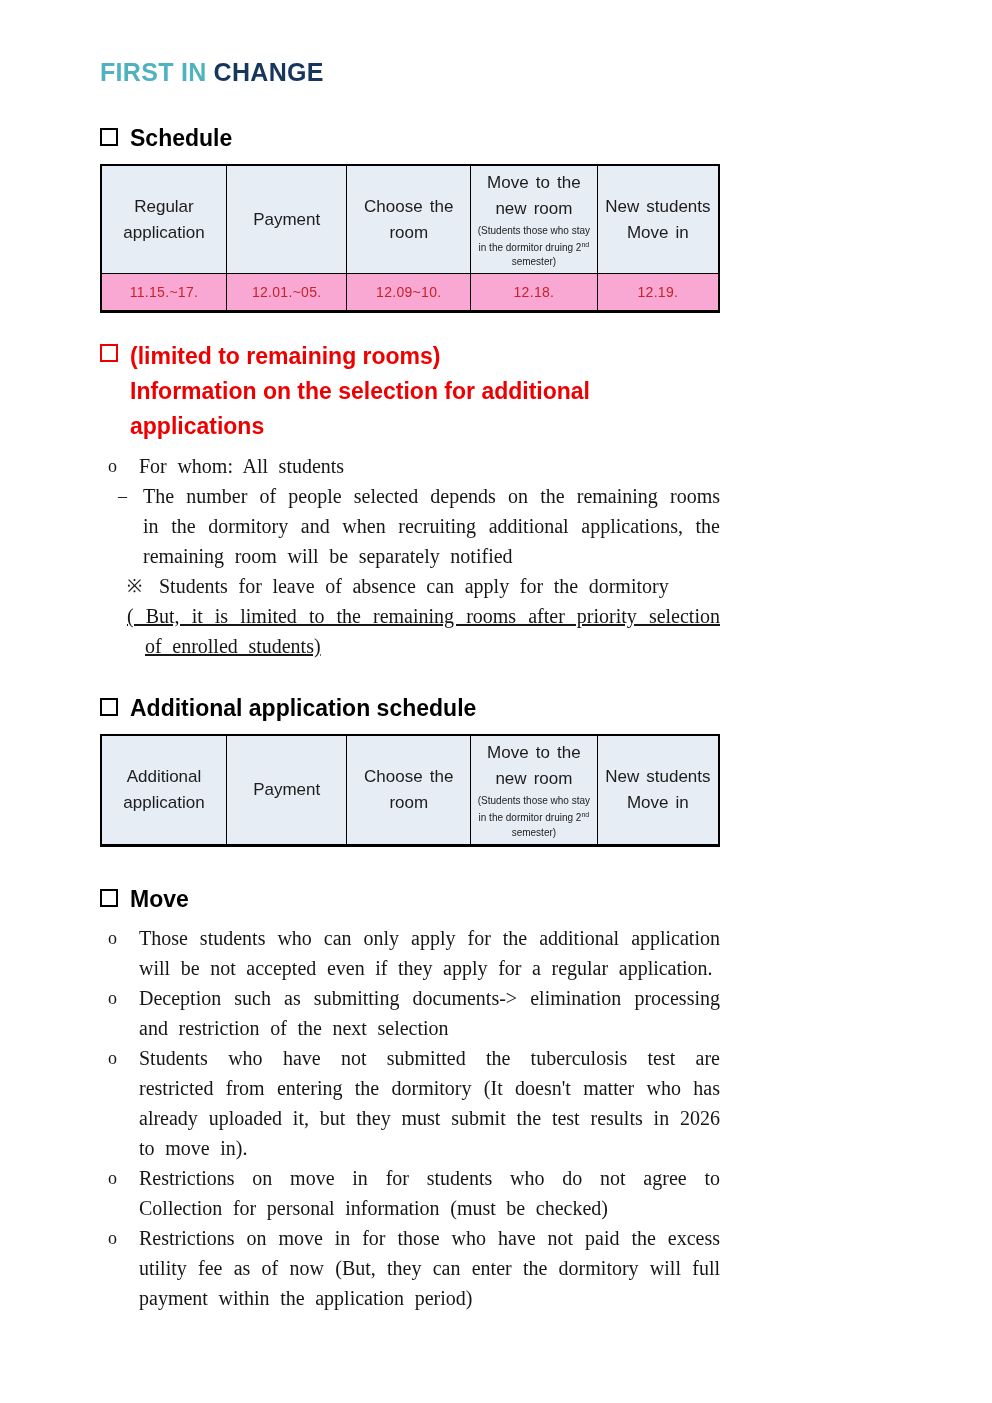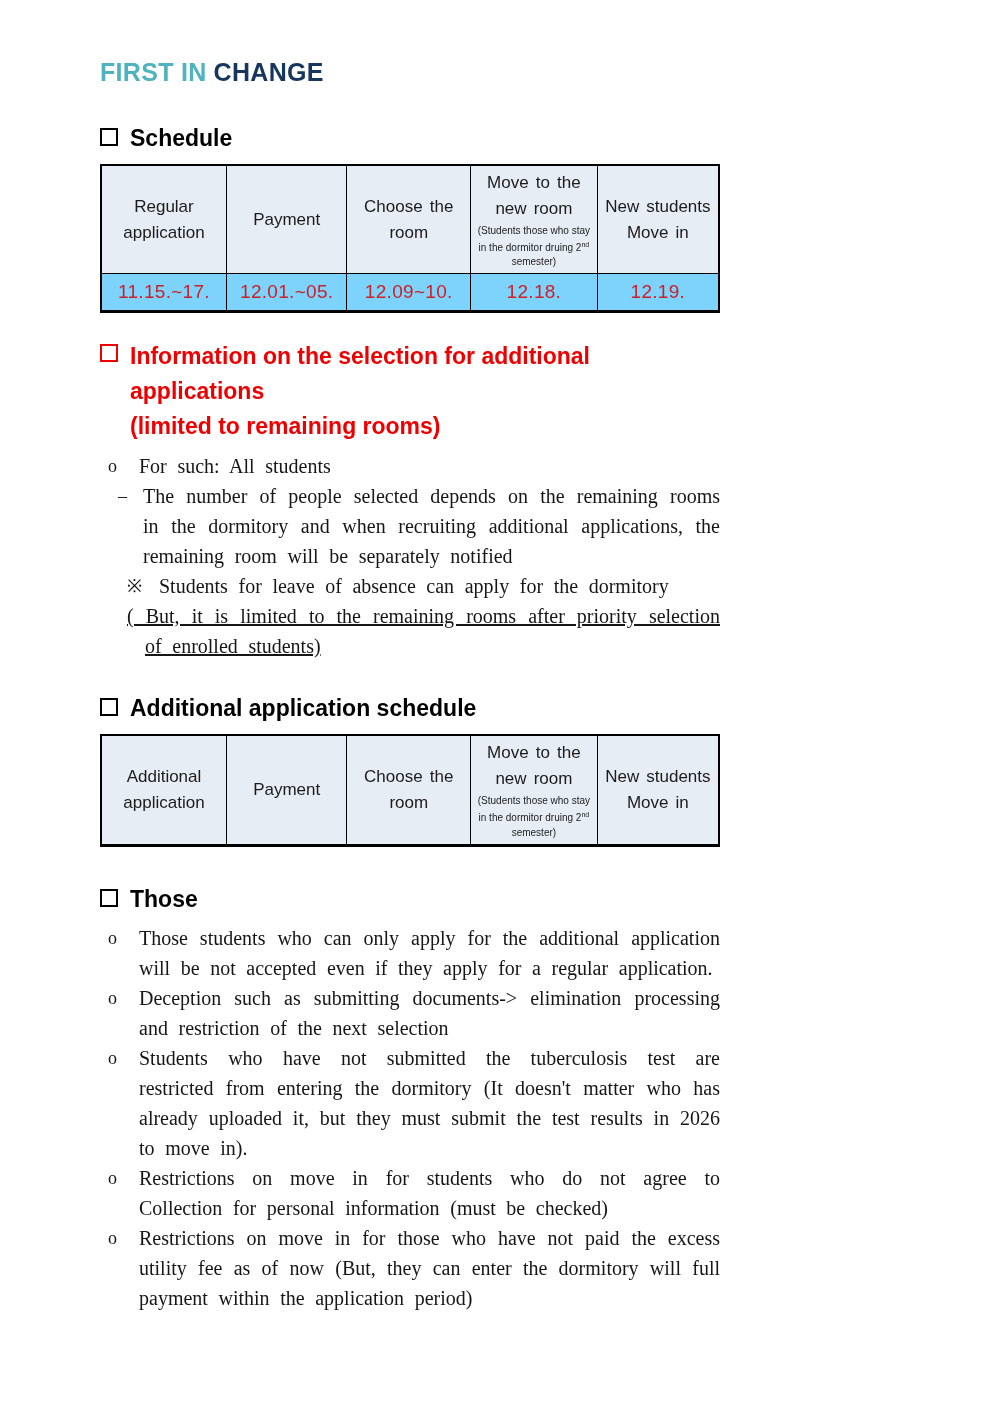--- a/index.html
+++ b/index.html
@@ -79,24 +79,24 @@
     line-height: 14px;
     word-spacing: 0;
     margin-top: 2px;
   }
   table.sched th .th-note sup { font-size: 7px; }
   table.sched td {
     height: 38px;
     text-align: center;
     vertical-align: middle;
     font-family: "Liberation Sans", sans-serif;
-    font-size: 19px;
+    font-size: 14px;
     letter-spacing: 0.3px;
     color: var(--date-red, #cc2027);
-    background: #7dd3fc;
+    background: #f9a8d4;
   }
 
   
   .bullets { font-size: 20px; line-height: 30px; color: #161616; }
   .bullet { display: flex; align-items: flex-start; }
   .bullet .marker { flex: 0 0 auto; text-align: left; }
   .bullet .bullet-text {
     flex: 1 1 auto;
     text-align: justify;
     word-spacing: 0.28em;
@@ -160,28 +160,28 @@
         <td>12.19.</td>
       </tr>
     </tbody>
       </table>
   </div>
 
   <div class="sec-info">
     <div class="heading red">
       <span class="square"></span>
       <span class="red-title-lines">
+        <span>(limited to remaining rooms)</span>
         <span>Information on the selection for additional applications</span>
-        <span>(limited to remaining rooms)</span>
       </span>
     </div>
     <div class="bullets">
       <div class="bullet circle">
         <span class="marker">o</span>
-        <div class="bullet-text">For such: All students</div>
+        <div class="bullet-text">For whom: All students</div>
       </div>
       <div class="bullet dash">
         <span class="marker">–</span>
         <div class="bullet-text">The number of people selected depends on the remaining rooms in the dormitory and when recruiting additional applications, the remaining room will be separately notified</div>
       </div>
       <div class="bullet ref">
         <span class="marker">※</span>
         <div class="bullet-text">Students for leave of absence can apply for the dormitory</div>
       </div>
       <div class="bullet paren">
@@ -214,21 +214,21 @@
         </th>
         <th>New students Move in</th>
       </tr>
     </tbody>
       </table>
   </div>
 
   <div class="sec-note">
     <div class="heading">
       <span class="square"></span>
-      <span>Those</span>
+      <span>Move</span>
     </div>
     <div class="bullets">
       <div class="bullet circle">
         <span class="marker">o</span>
         <div class="bullet-text">Those students who can only apply for the additional application will be not accepted even if they apply for a regular application.</div>
       </div>
       <div class="bullet circle">
         <span class="marker">o</span>
         <div class="bullet-text">Deception such as submitting documents-&gt; elimination processing and restriction of the next selection</div>
       </div>

